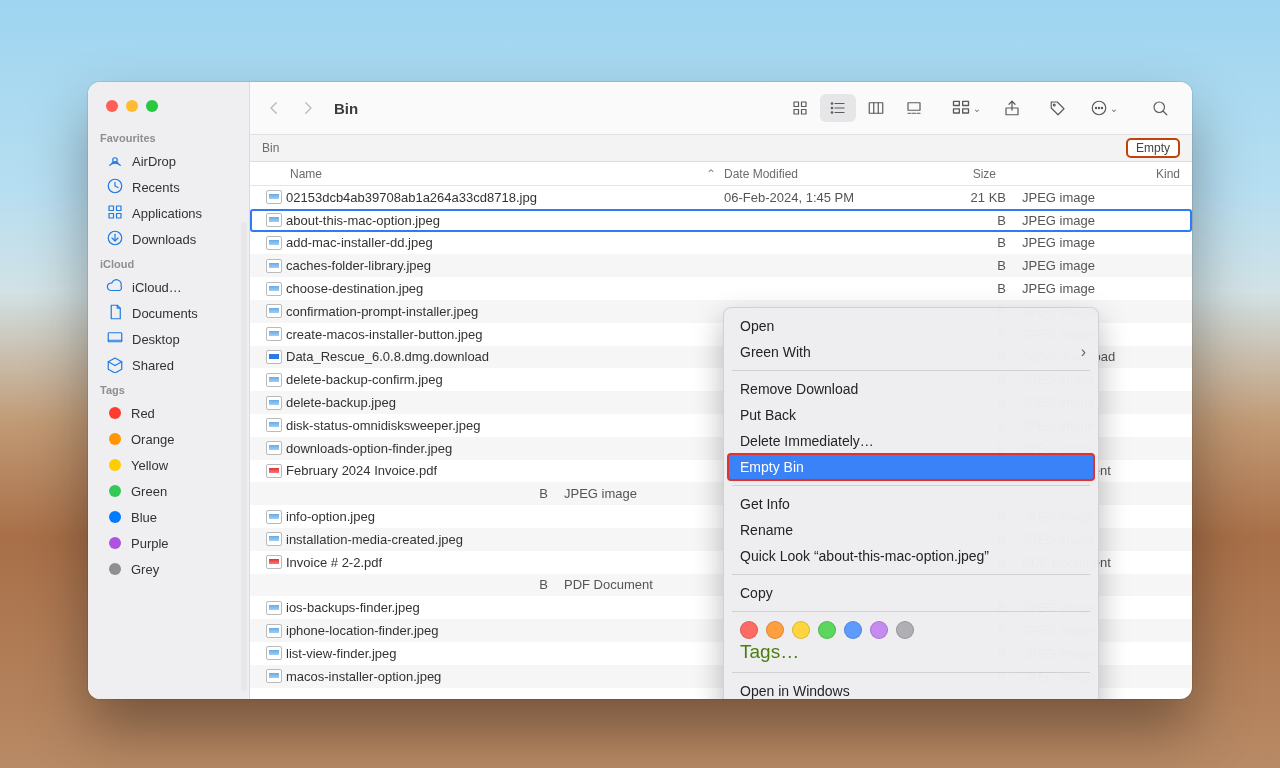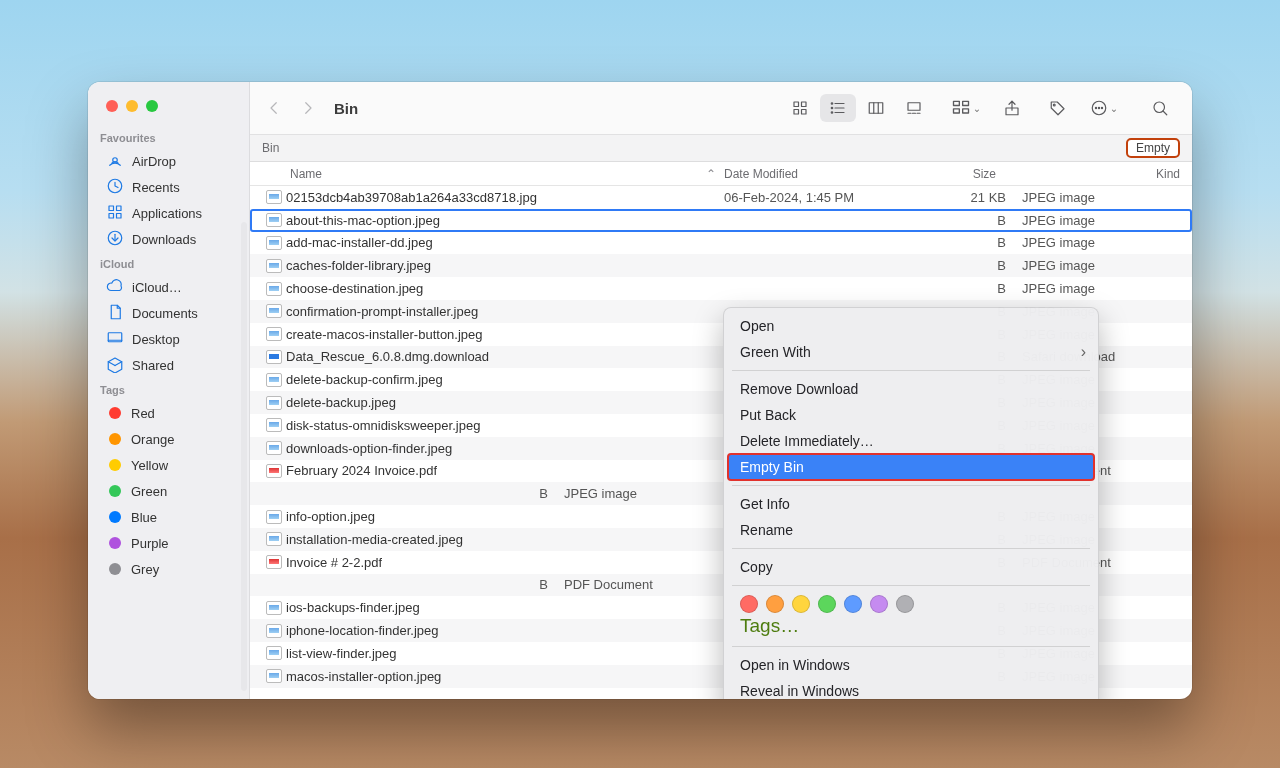--- a/index.html
+++ b/index.html
@@ -503,20 +503,21 @@
     <div class="ctx-item">Open</div>
     <div class="ctx-item caret">Green With</div>
     <div class="ctx-sep"></div>
     <div class="ctx-item">Remove Download</div>
     <div class="ctx-item">Put Back</div>
     <div class="ctx-item">Delete Immediately…</div>
     <div class="ctx-item highlight">Empty Bin</div>
     <div class="ctx-sep"></div>
     <div class="ctx-item">Get Info</div>
     <div class="ctx-item">Rename</div>
+    <div class="ctx-item">Quick Look “about-this-mac-option.jpeg”</div>
     <div class="ctx-sep"></div>
     <div class="ctx-item">Copy</div>
     <div class="ctx-sep"></div>
     <div class="ctx-tags-row" id="ctx-tags">
         <span class="ctx-tag" style="background: rgb(255, 107, 100);"></span>
         <span class="ctx-tag" style="background: rgb(255, 159, 64);"></span>
         <span class="ctx-tag" style="background: rgb(255, 213, 62);"></span>
         <span class="ctx-tag" style="background: rgb(92, 214, 92);"></span>
         <span class="ctx-tag" style="background: rgb(94, 155, 255);"></span>
         <span class="ctx-tag" style="background: rgb(197, 139, 240);"></span>

